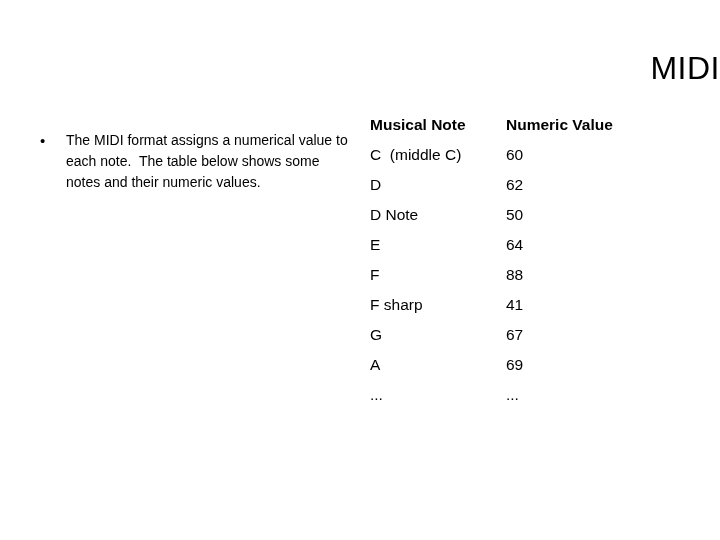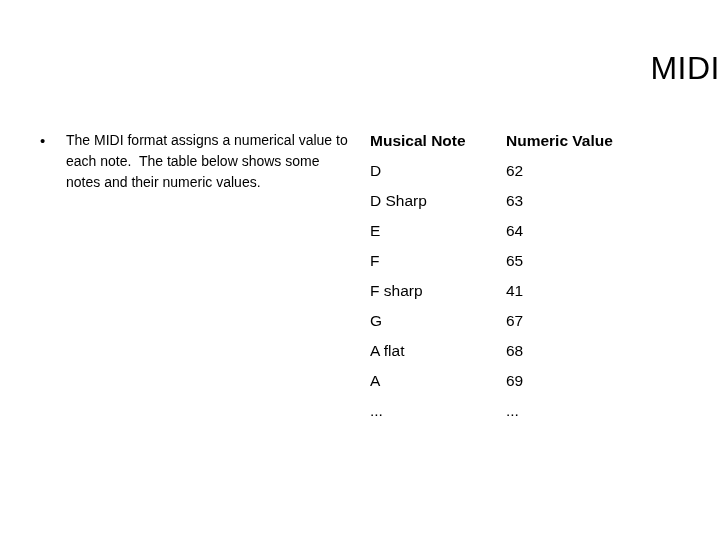--- a/index.html
+++ b/index.html
@@ -62,21 +62,21 @@
     font-size: 14px;
     line-height: 21px;
     color: #000000;
     white-space: pre-wrap;
   }
 
   
   .note-table {
     position: absolute;
     left: 370px;
-    top: 131px;
+    top: 115px;
     border-collapse: collapse;
   }
   .note-table th,
   .note-table td {
     padding: 0;
     text-align: left;
     vertical-align: baseline;
     font-size: 15.5px;
     color: #000000;
     white-space: pre;
@@ -119,46 +119,46 @@
 
   <table class="note-table">
     <thead>
       <tr>
         <th class="col-note">Musical Note</th>
         <th class="col-value">Numeric Value</th>
       </tr>
     </thead>
     <tbody>
       <tr>
+        <td class="col-note">C  (middle C)</td>
+        <td class="col-value">60</td>
+      </tr>
+      <tr>
         <td class="col-note">D</td>
         <td class="col-value">62</td>
       </tr>
       <tr>
-        <td class="col-note">D Sharp</td>
-        <td class="col-value">63</td>
+        <td class="col-note">D Note</td>
+        <td class="col-value">50</td>
       </tr>
       <tr>
         <td class="col-note">E</td>
         <td class="col-value">64</td>
       </tr>
       <tr>
         <td class="col-note">F</td>
-        <td class="col-value">65</td>
+        <td class="col-value">88</td>
       </tr>
       <tr>
         <td class="col-note">F sharp</td>
         <td class="col-value">41</td>
       </tr>
       <tr>
         <td class="col-note">G</td>
         <td class="col-value">67</td>
-      </tr>
-      <tr>
-        <td class="col-note">A flat</td>
-        <td class="col-value">68</td>
       </tr>
       <tr>
         <td class="col-note">A</td>
         <td class="col-value">69</td>
       </tr>
       <tr>
         <td class="col-note">...</td>
         <td class="col-value">...</td>
       </tr>
     </tbody>

